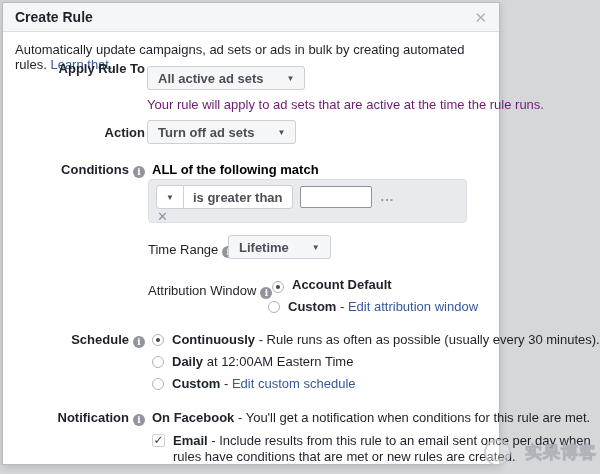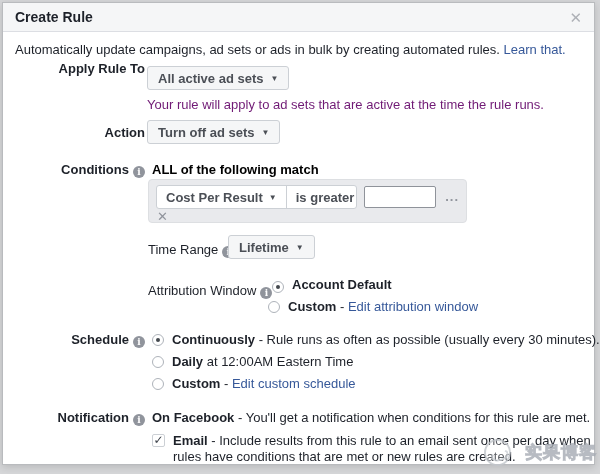--- a/index.html
+++ b/index.html
@@ -6,21 +6,21 @@
   html,body { width:600px; height:474px; }
   body {
     font-family:"Liberation Sans","DejaVu Sans",sans-serif;
     background:#d6d7d9;
     position:relative;
     overflow:hidden;
     font-size:13px;
     color:#1d2129;
   }
   .dialog {
-    position:absolute; left:2px; top:2px; width:593px; height:463px;
+    position:absolute; left:2px; top:2px; width:498px; height:463px;
     background:#fff; border:1px solid #b9bbbe;
     box-shadow:0 2px 8px rgba(0,0,0,.15);
   }
   .dialog-header {
     position:absolute; left:0; top:0; right:0; height:29px;
     background:#f5f6f7; border-bottom:1px solid #dcdee3;
     display:flex; align-items:center; padding:0 12px;
   }
   .dialog-title { font-size:14px; font-weight:bold; color:#1d2129; }
   .close-btn {
@@ -37,21 +37,21 @@
     position:absolute; color:#1d2129; line-height:16px; white-space:nowrap;
   }
   .info-icon {
     display:inline-block; width:12px; height:12px; border-radius:50%;
     background:#90949c; color:#fff; font-size:9px; font-weight:bold;
     line-height:12px; text-align:center; vertical-align:-1px; margin-left:4px;
     font-family:"DejaVu Serif",serif; cursor:pointer;
   }
   .dd-btn {
     position:absolute; height:24px; display:inline-flex; align-items:center;
-    gap:7px; padding:0 10px; background:#f5f6f7; border:1px solid #ccd0d5;
+    gap:23px; padding:0 10px; background:#f5f6f7; border:1px solid #ccd0d5;
     border-radius:3px; font-weight:bold; color:#4b4f56; cursor:pointer;
     white-space:nowrap;
   }
   .caret { font-size:8px; color:#4b4f56; }
   .helper { position:absolute; color:#701a75; white-space:nowrap; }
   .match-text { position:absolute; color:#000000; font-weight:bold; white-space:nowrap; }
   .cond-box {
     position:absolute; left:145px; top:176px; width:319px; height:44px;
     background:#e9eaed; border:1px solid #dddfe2; border-radius:4px;
     padding:5px 7px 0 7px;
@@ -144,21 +144,20 @@
 
   <div class="row-label" style="top:159px;padding-left:40px;">
     <span>Conditions</span><span class="info-icon">i</span>
   </div>
   <div class="match-text" style="left:149px; top:159px;">ALL of the following match</div>
 
   <div class="cond-box">
     <div class="cond-row">
       <span class="seg-group">
         <span class="seg">
-          <span>Cost Per Result</span>
           <span class="caret">▼</span>
         </span>
         <span class="seg">
           <span>is greater than</span>
 
         </span>
       </span>
       <input class="value-input" type="text" value="" style="">
       <span class="more-btn">...</span>
     </div>

